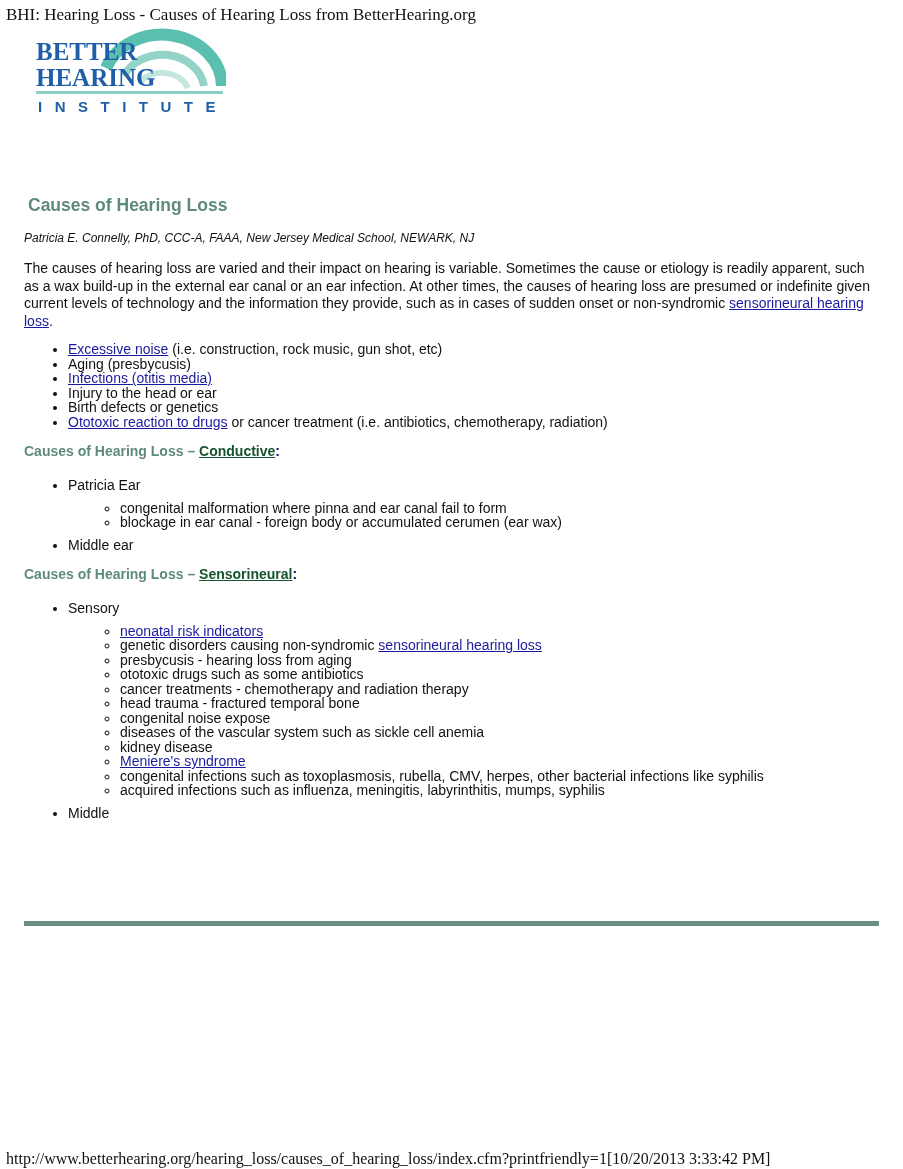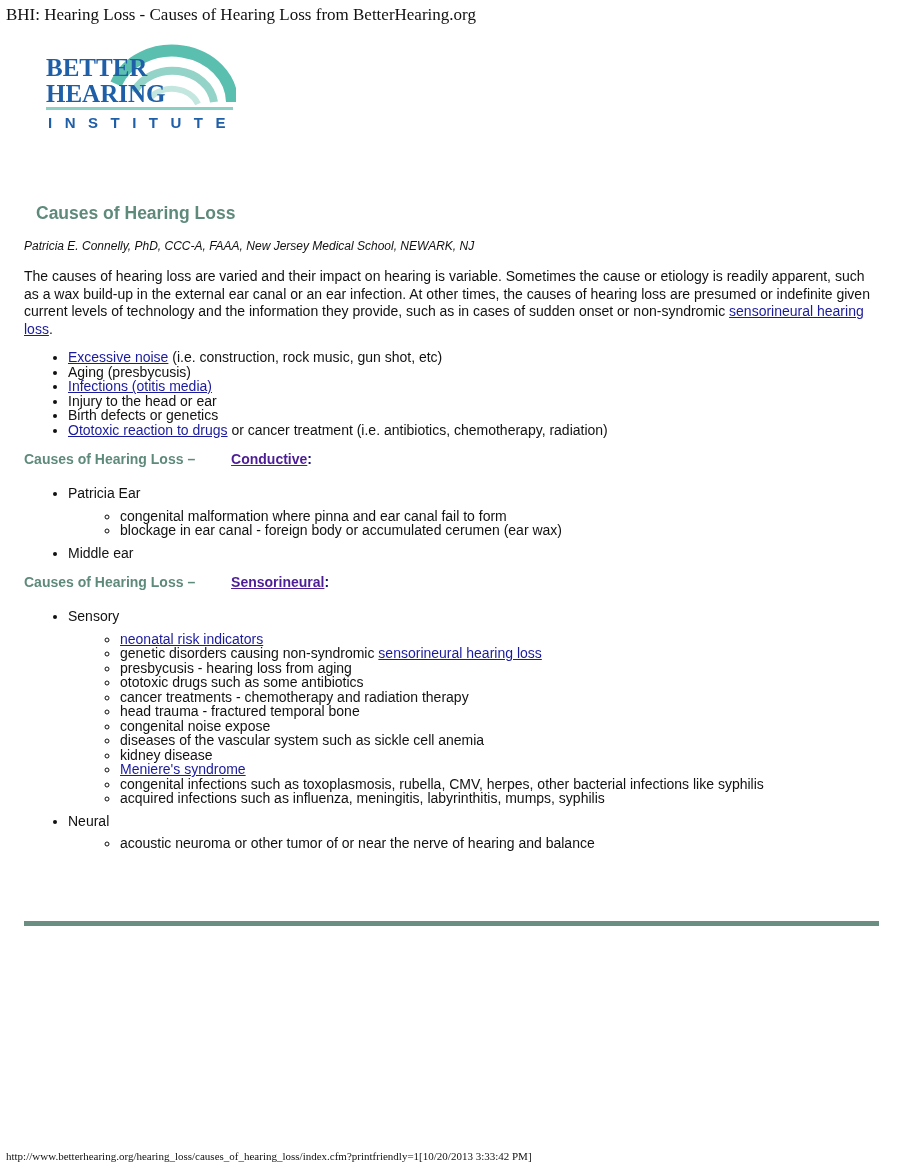--- a/index.html
+++ b/index.html
@@ -16,36 +16,35 @@
       position: absolute;
       left: 6px;
       top: 5px;
       font-family: "Liberation Serif", serif;
       font-size: 17px;
       color: #111;
     }
     .logo {
       position: absolute;
       left: 36px;
-      top: 40px;
+      top: 24px;
       width: 190px;
       height: 92px;
-      margin-left: 10px;
     }
     .logo svg { display: block; }
     .content {
       position: absolute;
       left: 24px;
       top: 190px;
       width: 856px;
       font-size: 14px;
       line-height: 17px;
     }
     h1.page-title {
-      margin: 12px;
+      margin: 4px;
       font-size: 17.5px;
       font-weight: bold;
       color: #5e8a7b;
       line-height: 22px;
     }
     .author {
       margin: 14px 0 0 0;
       font-style: italic;
       font-size: 12px;
       line-height: 17px;
@@ -68,23 +67,22 @@
     }
     ul.main-list li { line-height: 14.5px; }
     h2.section-title {
       margin: 14px 0 0 0;
       font-size: 14px;
       font-weight: bold;
       color: #5e8a7b;
       line-height: 17px;
     }
     h2.section-title a.link {
-      color: #4c1d95;
+      color: #14532d;
       font-weight: bold;
-      margin-left: 32px;
     }
     h2.section-title .colon { color: #101070; }
     ul.lvl1 {
       margin: 18px 0 0 0;
       padding-left: 44px;
       list-style: disc;
     }
     ul.lvl1 > li { line-height: 14.5px; }
     ul.lvl2 {
       margin: 8px;
@@ -99,21 +97,21 @@
       top: 921px;
       width: 855px;
       height: 5px;
       background: #6a8f82;
     }
     .print-footer {
       position: absolute;
       left: 6px;
       top: 1150px;
       font-family: "Liberation Serif", serif;
-      font-size: 11px;
+      font-size: 16px;
       color: #111;
     }
   </style>
 </head>
 <body>
 
 <div class="print-header">BHI: Hearing Loss - Causes of Hearing Loss from BetterHearing.org</div>
 
 <div class="logo">
   <svg width="190" height="92" viewBox="0 0 190 92">
@@ -171,23 +169,20 @@
         <li>cancer treatments - chemotherapy and radiation therapy</li>
         <li>head trauma - fractured temporal bone</li>
         <li>congenital noise expose</li>
         <li>diseases of the vascular system such as sickle cell anemia</li>
         <li>kidney disease</li>
         <li><a class="link" href="#">Meniere's syndrome</a></li>
         <li>congenital infections such as toxoplasmosis, rubella, CMV, herpes, other bacterial infections like syphilis</li>
         <li>acquired infections such as influenza, meningitis, labyrinthitis, mumps, syphilis</li>
       </ul>
     </li>
-    <li><span>Neural</span>
-      <ul class="lvl2">
-        <li>acoustic neuroma or other tumor of or near the nerve of hearing and balance</li>
-      </ul>
+    <li><span>Middle</span>
     </li>
   </ul>
 </div>
 
 <div class="rule"></div>
 
 <div class="print-footer">http://www.betterhearing.org/hearing_loss/causes_of_hearing_loss/index.cfm?printfriendly=1[10/20/2013 3:33:42 PM]</div>
 
 </body></html>

